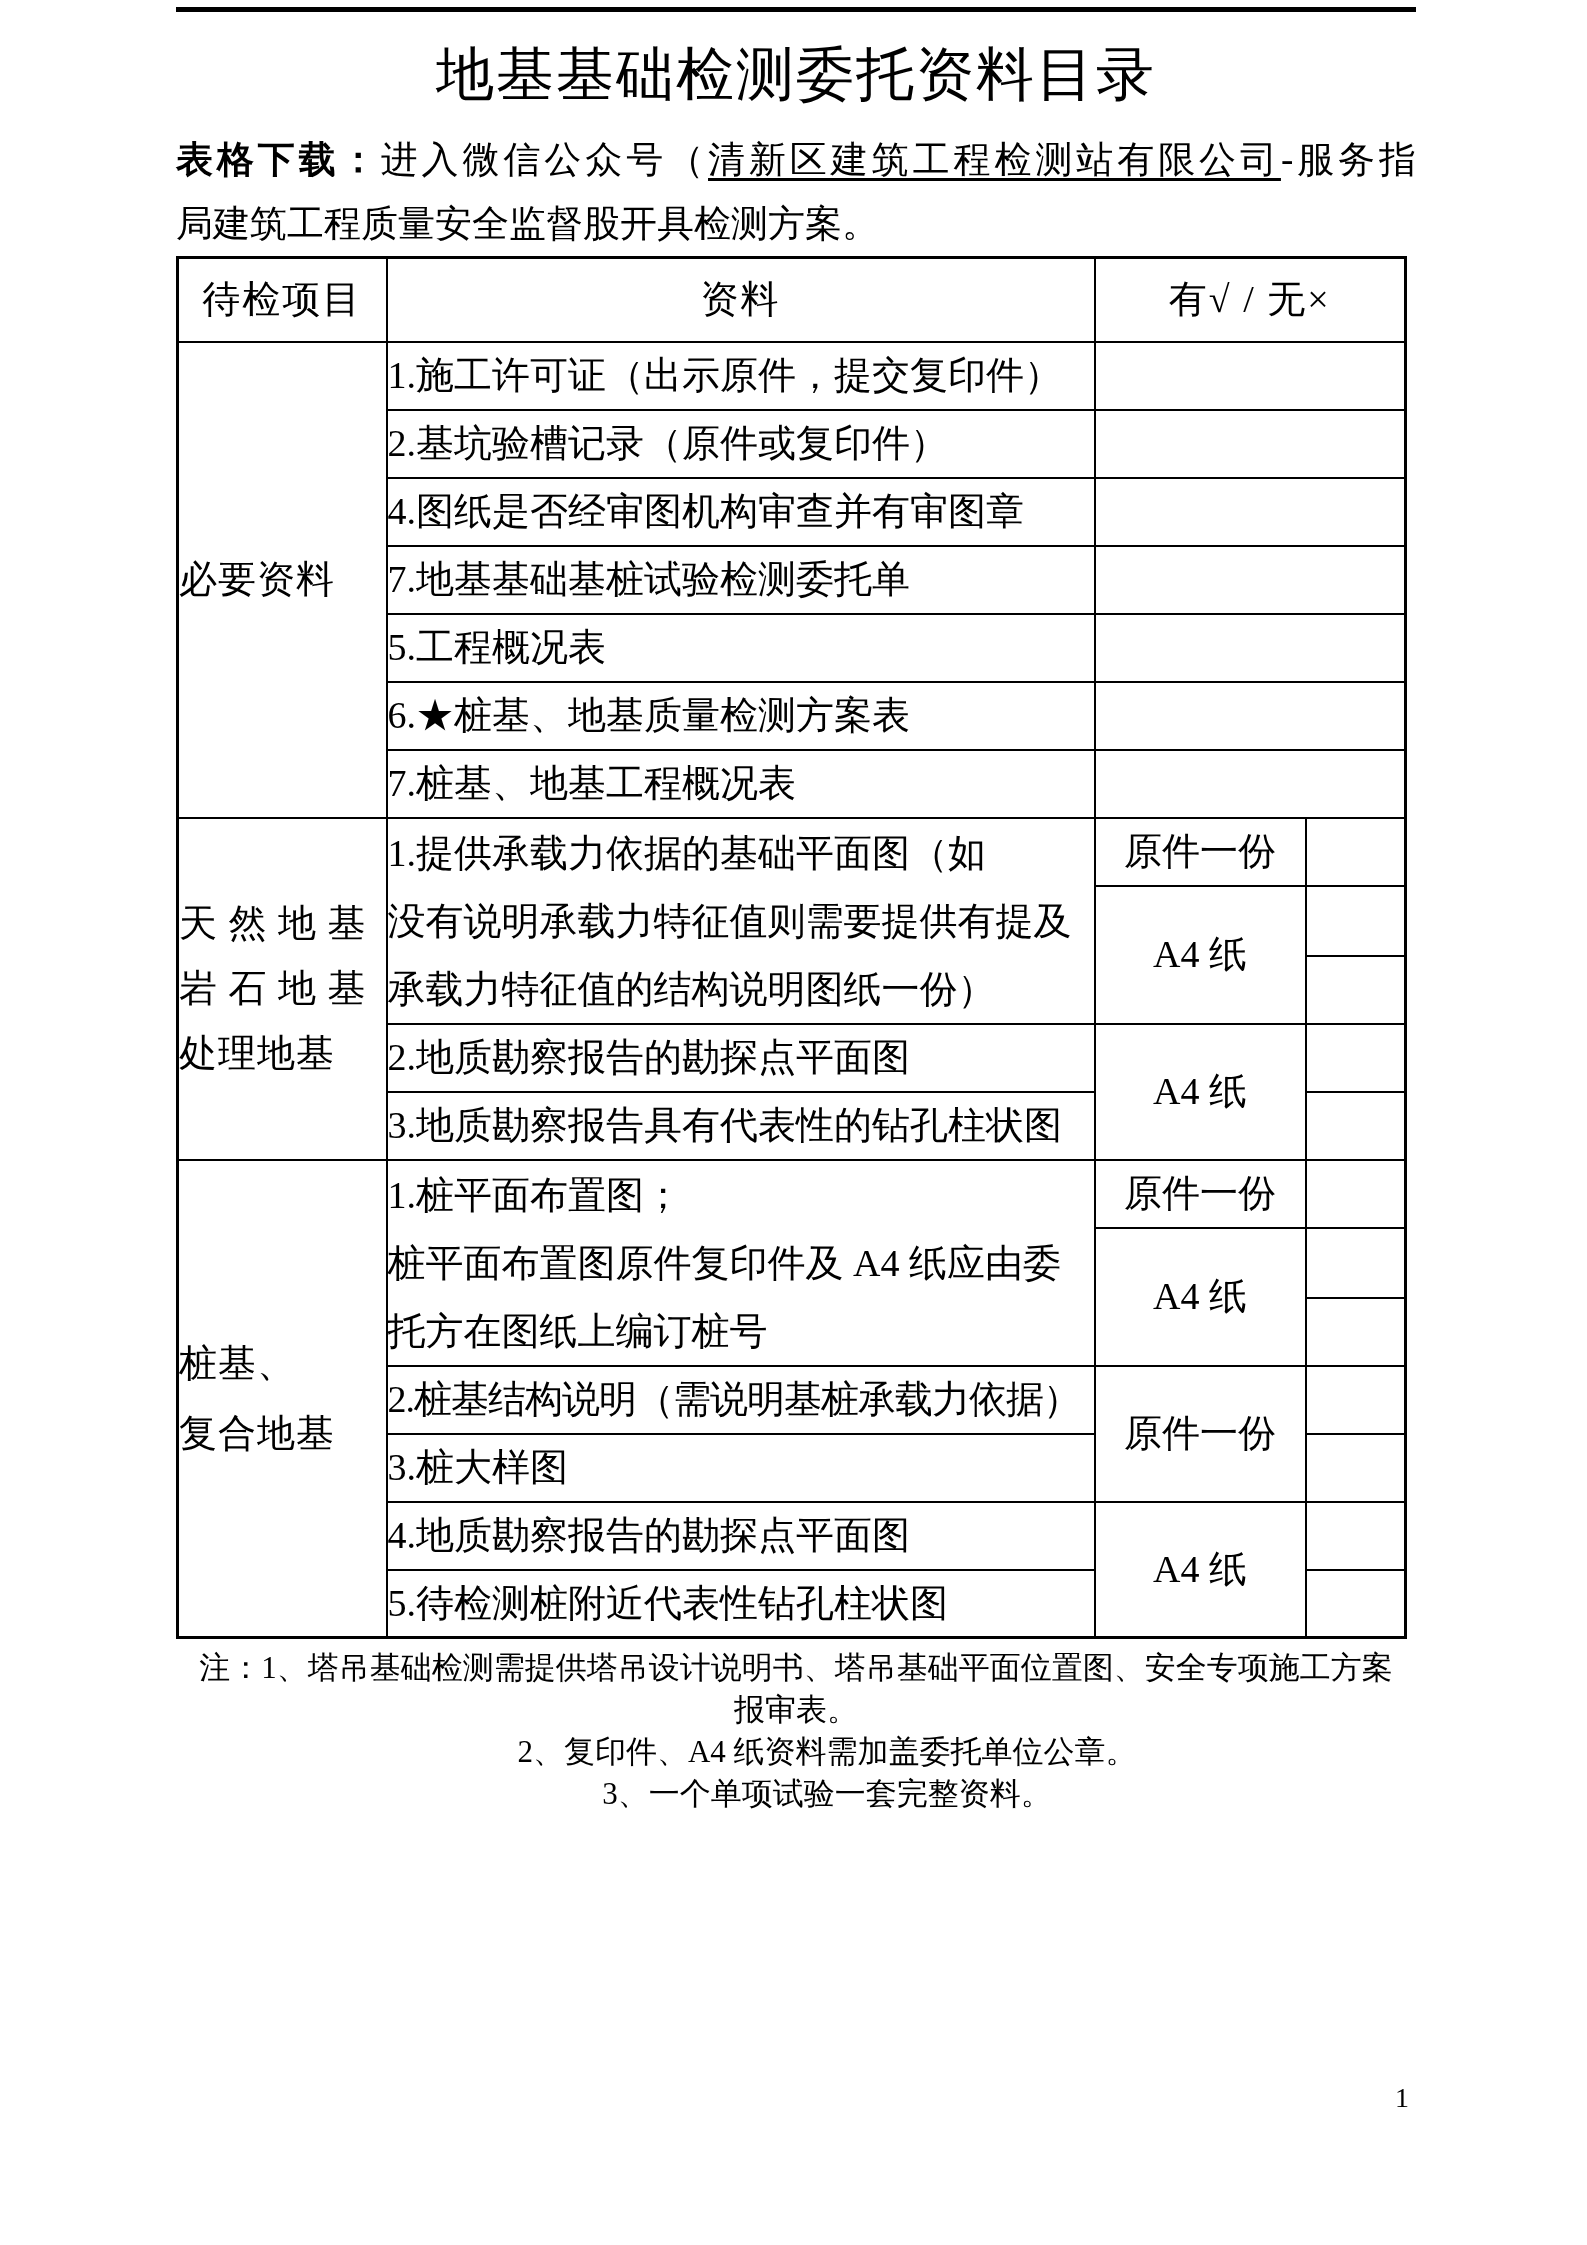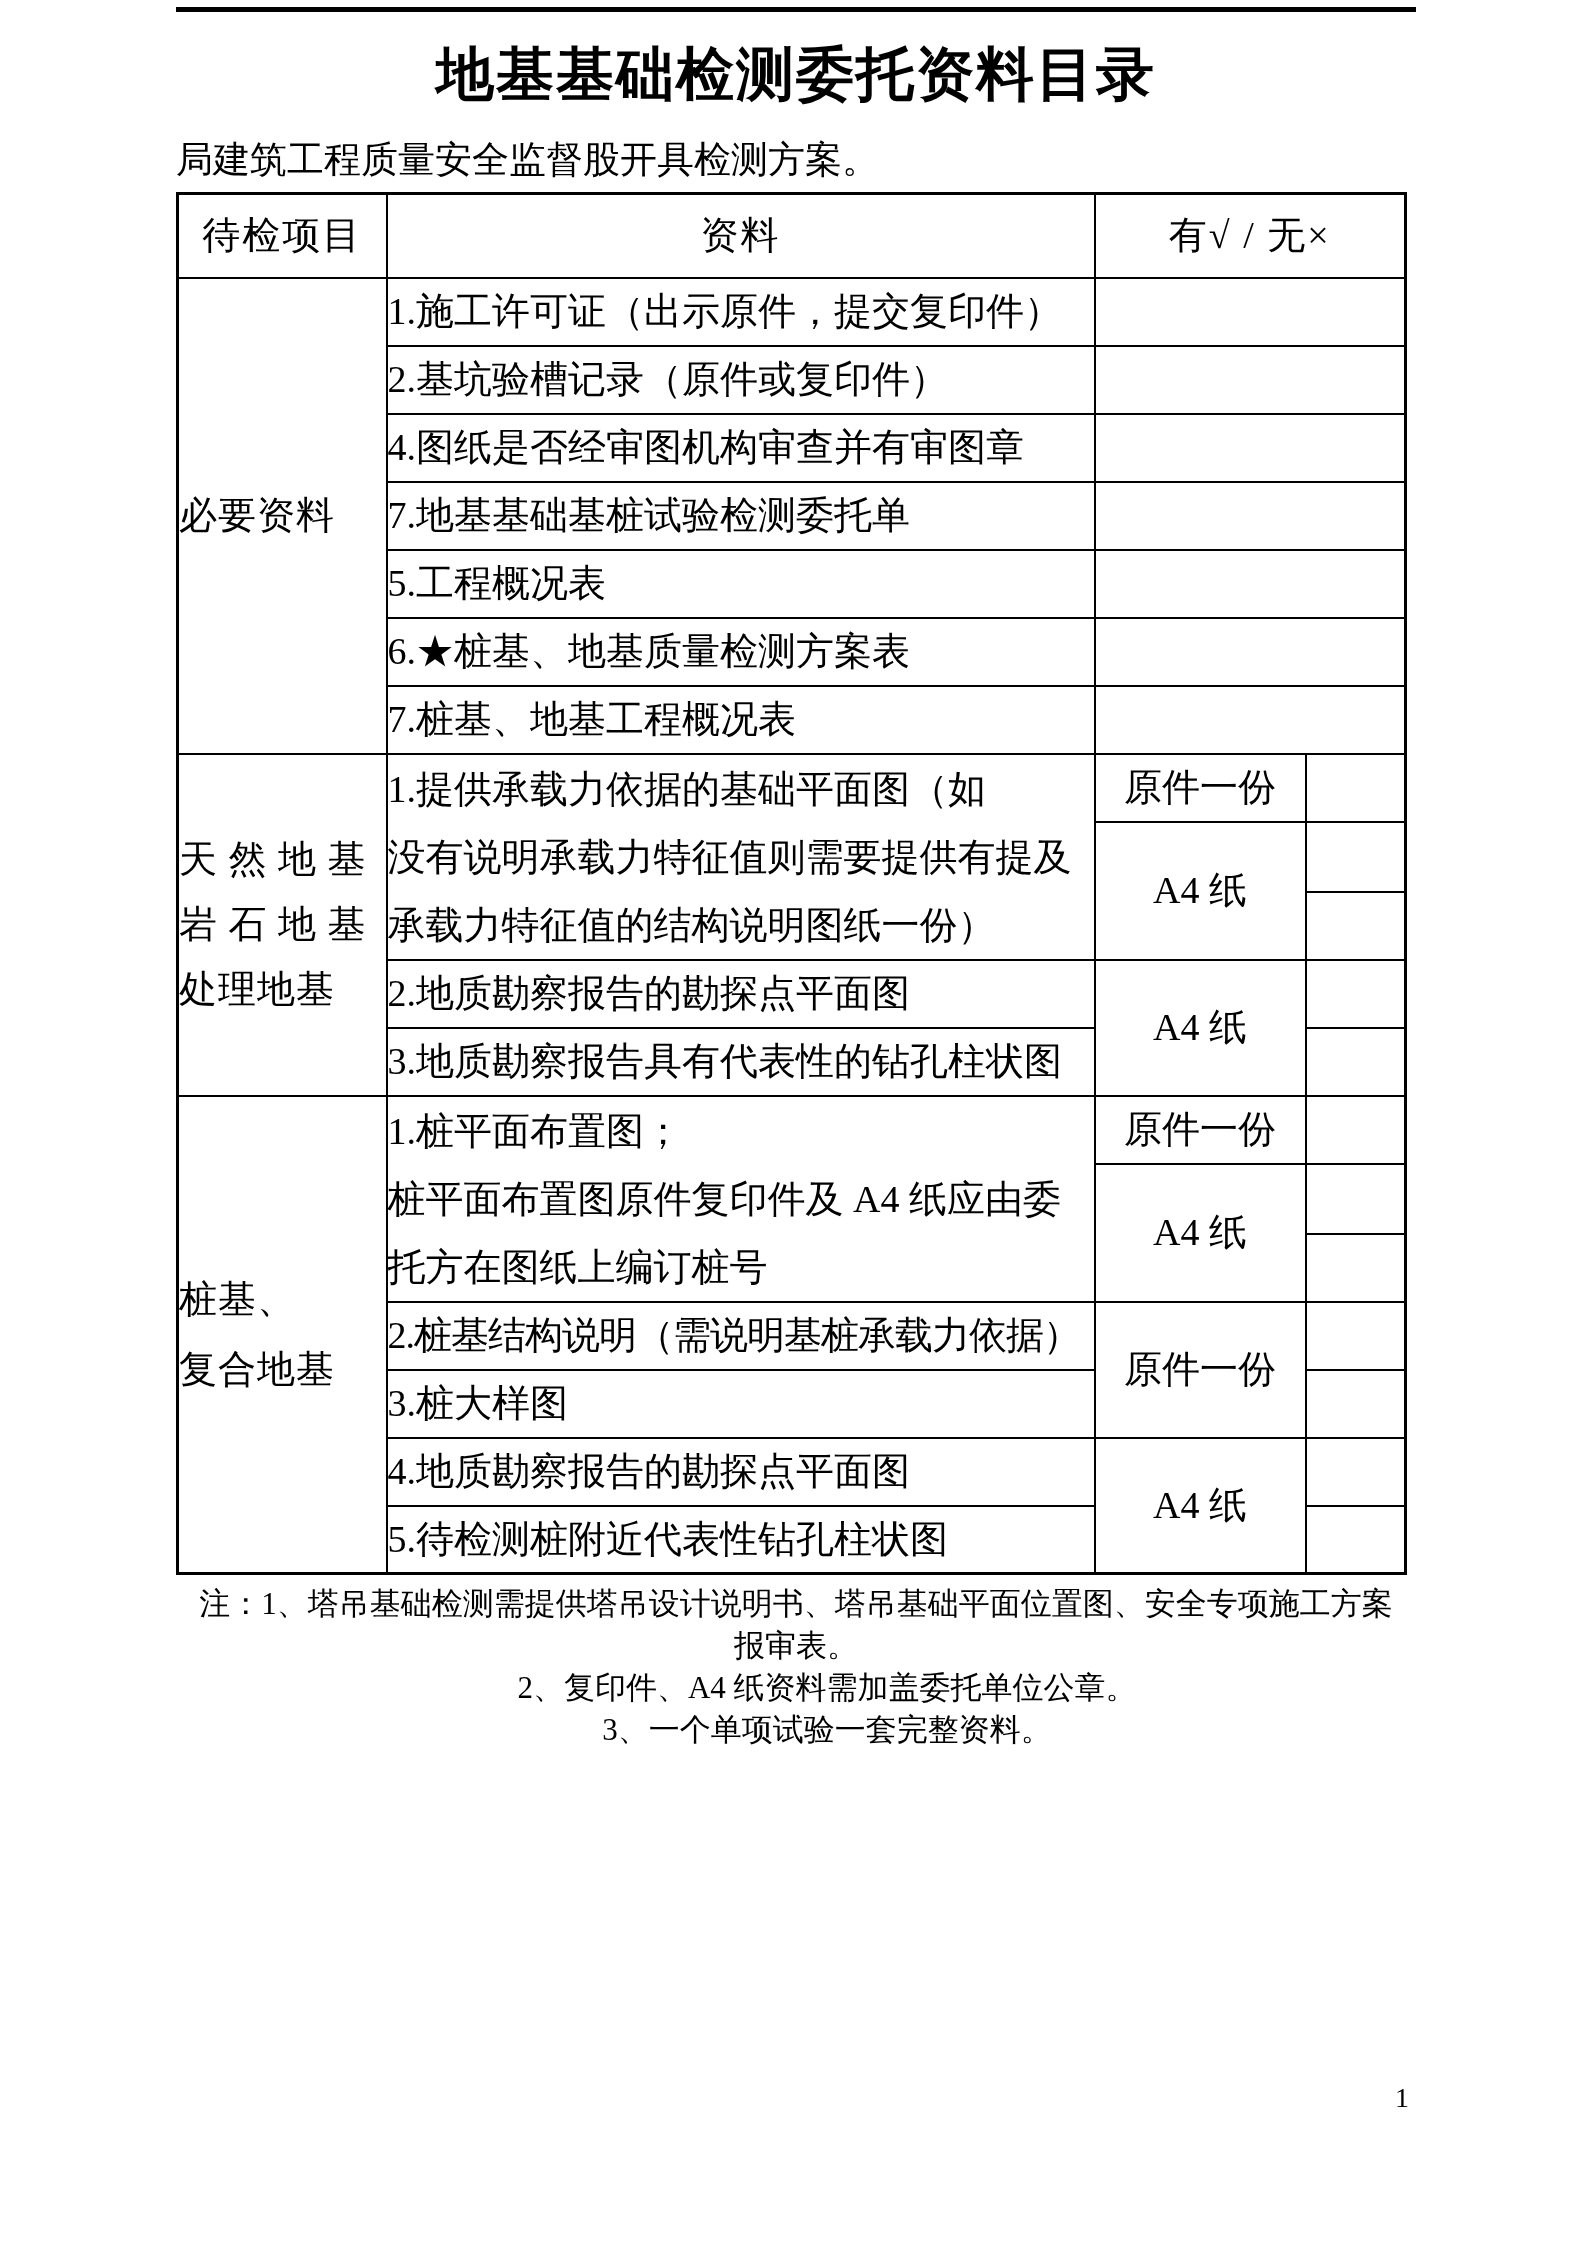--- a/index.html
+++ b/index.html
@@ -4,21 +4,21 @@
 <style>
   html,body{margin:0;padding:0;background:#ffffff;}
   body{
     width:1587px;height:2245px;position:relative;
     font-family:"Liberation Serif","DejaVu Serif",serif;
     color:#000;
   }
   .content{width:1240px;margin:0 auto 0 176px;}
   .page-header{margin-top:112px;text-align:center;font-size:33px;line-height:44px;letter-spacing:1px;}
   .header-rule{height:5px;background:#000;margin-top:7px;}
-  .doc-title{margin-top:26px;text-align:center;font-size:58px;font-weight:bold;line-height:74px;letter-spacing:2px;}
+  .doc-title{margin-top:26px;text-align:center;font-size:58px;font-weight:normal;line-height:74px;letter-spacing:2px;}
   .intro{margin-top:16px;font-size:37px;}
   .intro .iline{line-height:64px;text-align:justify;text-align-last:justify;white-space:nowrap;}
   .intro .iline.last{text-align-last:left;}
   .intro .lead{font-weight:bold;}
   .intro .ulink{text-decoration:underline;text-underline-offset:6px;}
 
   table.doc{
     border-collapse:collapse;table-layout:fixed;
     width:984px;margin-top:0;
     font-size:38px;
@@ -46,20 +46,21 @@
 </head>
 <body>
 
 <div class="content">
 
   <div class="header-rule"></div>
 
   <div class="doc-title">地基基础检测委托资料目录</div>
 
   <div class="intro">
+    <div class="iline"><span class="lead">表格下载：</span><span>进入微信公众号（</span><span class="ulink">清新区建筑工程检测站有限公司</span><span>-服务指</span></div>
     <div class="iline last">局建筑工程质量安全监督股开具检测方案。</div>
   </div>
 
   <table class="doc">
     <colgroup>
         <col class="c1">
         <col class="c2">
         <col class="c3">
         <col class="c4">
       </colgroup>

